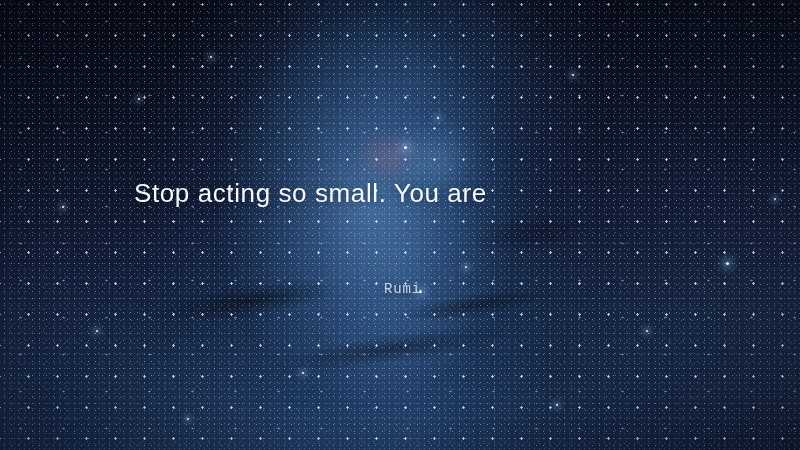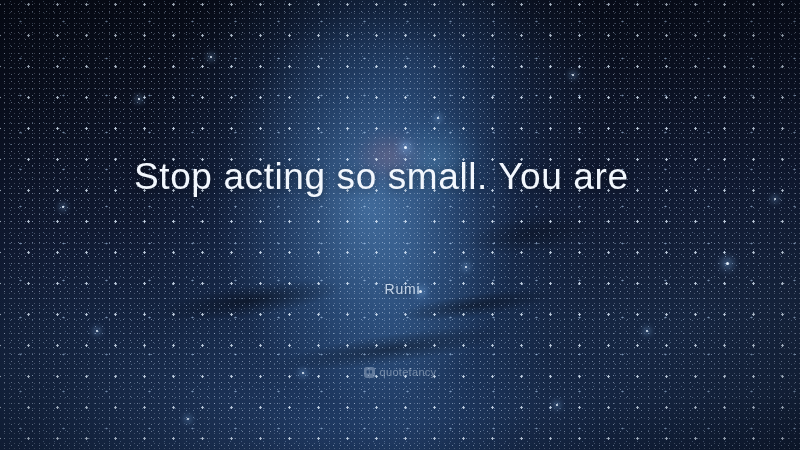--- a/index.html
+++ b/index.html
@@ -138,34 +138,35 @@
   
   .quote-block {
     position: absolute;
     left: 0; right: 0;
     top: 150px;
   }
   .quote-line {
     color: #f2f7fd;
     font-family: "Liberation Sans", sans-serif;
     font-weight: 300;
-    font-size: 37px;
+    font-size: 26px;
     letter-spacing: 0.6px;
     line-height: 54px;
     padding-left: 134px;
     text-shadow: 0 1px 8px rgba(0,0,0,0.45);
     white-space: nowrap;
+    margin-top: 16px;
   }
   .author {
     position: absolute;
     left: 5px; right: 0;
     top: 281px;
     text-align: center;
     color: #d6e4f4;
-    font-family: Liberation Sans, sans-serif;
+    font-family: Liberation Mono, monospace;
     font-weight: 300;
     font-size: 14px;
     letter-spacing: 0.8px;
     opacity: 0.88;
     text-shadow: 0 1px 6px rgba(0,0,0,0.5);
   }
 
   
   .watermark {
     position: absolute;
@@ -225,23 +226,14 @@
   <div class="star glow" style="left:556px; top:404px; width:2px; height:2px;"></div>
 
   <div class="vignette"></div>
 
   <div class="quote-block">
     <div class="quote-line">Stop acting so small. You are</div>
   </div>
 
   <div class="author">Rumi</div>
 
-  <div class="watermark">
-    <span class="wm-badge">
-      <svg width="7" height="7" viewBox="0 0 7 7" aria-hidden="true">
-        <rect x="0.6" y="1.2" width="2.2" height="3.4" rx="0.5" fill="#2a4a75"></rect>
-        <rect x="3.8" y="1.2" width="2.2" height="3.4" rx="0.5" fill="#2a4a75"></rect>
-      </svg>
-    </span>
-    <span class="wm-text">quotefancy</span>
-  </div>
 
 </div>
 
 </body></html>

